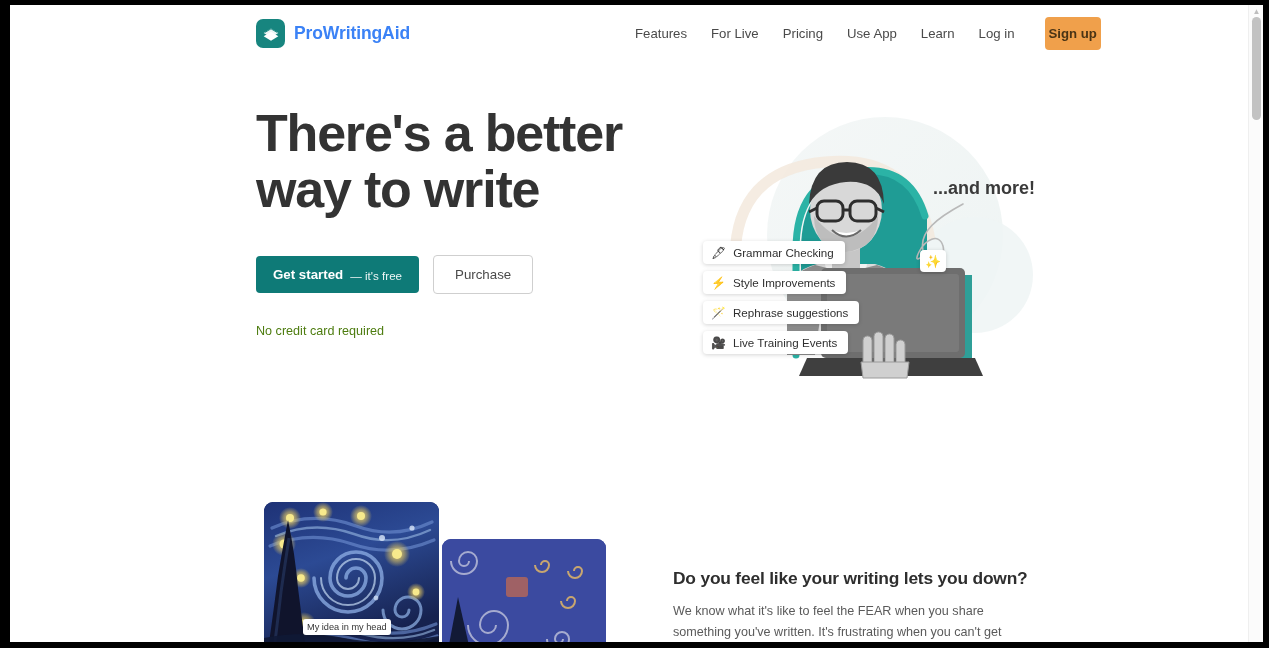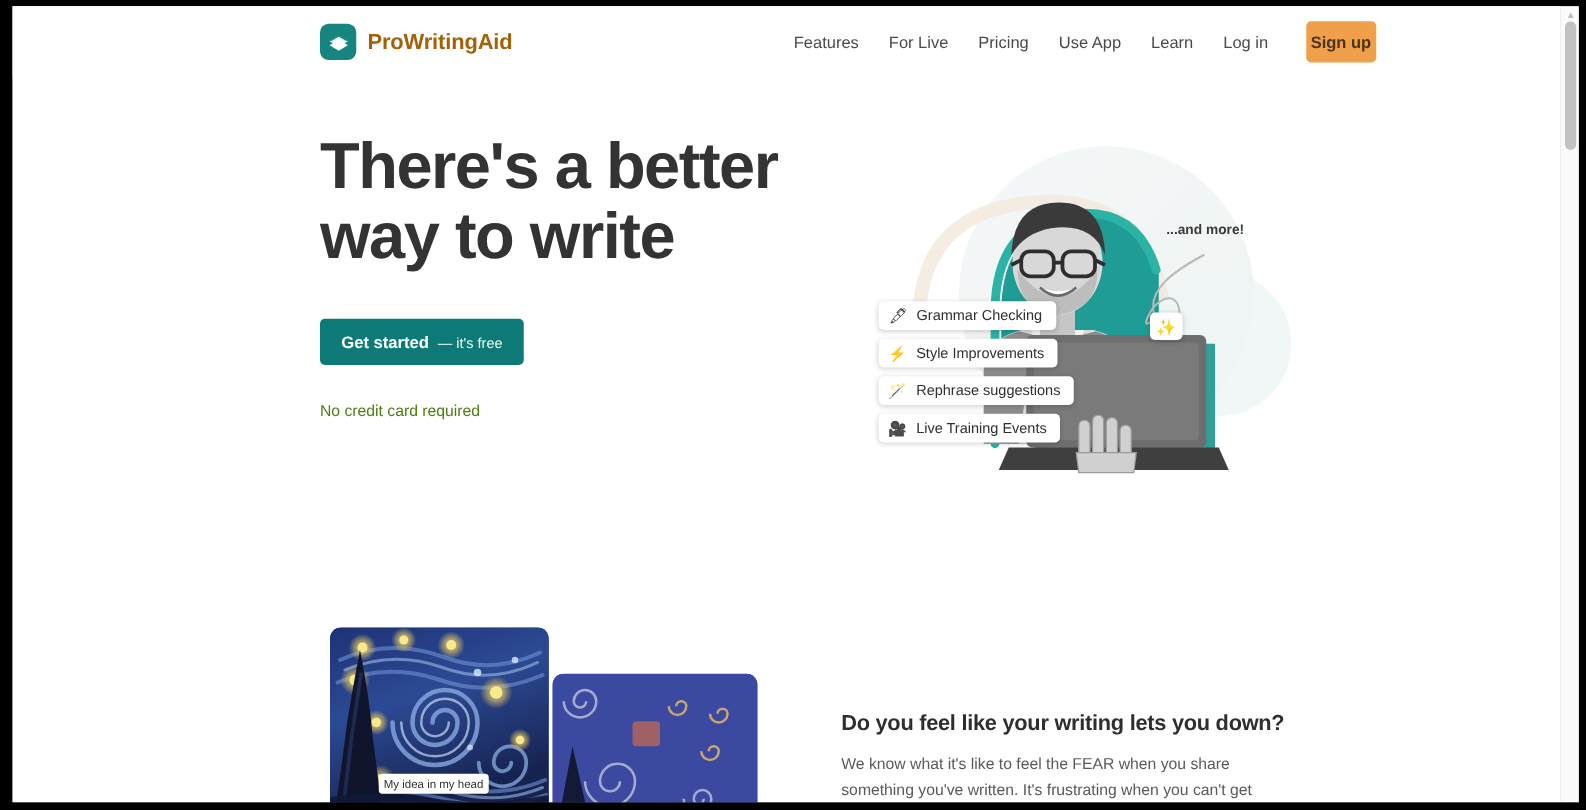--- a/index.html
+++ b/index.html
@@ -63,21 +63,21 @@
     display: flex; align-items: center; gap: 9px;
     cursor: pointer;
   }
   .brand-mark {
     width: 29px; height: 29px; border-radius: 7px;
     background: #17857f;
     display: flex; align-items: center; justify-content: center;
     flex: none;
   }
   .brand-name {
-    font-size: 17.5px; font-weight: bold; color: #a16207;
+    font-size: 17.5px; font-weight: bold; color: #3b82f6;
     letter-spacing: -0.1px; white-space: nowrap;
   }
   nav#main-nav {
     position: absolute; left: 619px; top: 0;
     height: 56px;
     display: flex; align-items: center; gap: 0px;
   }
   nav#main-nav a.nav-link {
     font-size: 13.2px; color: #4a4a4a; text-decoration: none;
     padding: 0 12px; white-space: nowrap;
@@ -152,21 +152,21 @@
   #chip-sparkle {
     position: absolute; left: 245px; top: 150px;
     width: 26px; height: 22px;
     background: #fff; border-radius: 4px;
     box-shadow: 0 1px 4px rgba(0,0,0,0.17);
     display: flex; align-items: center; justify-content: center;
     font-size: 13px;
   }
   #and-more-label {
     position: absolute; left: 258px; top: 78px;
-    font-size: 11px; font-weight: bold; color: #3a3a3a;
+    font-size: 18px; font-weight: bold; color: #3a3a3a;
     white-space: nowrap;
   }
 
   
   #section-art {
     position: absolute; left: 246px; top: 497px;
     width: 350px; height: 148px;
   }
   #starry-card {
     position: absolute; left: 8px; top: 0;
@@ -233,20 +233,21 @@
       </header>
 
       <div id="hero-copy">
         <h1 id="hero-title">There's a better way to write</h1>
 
         <div id="hero-cta">
           <button id="get-started-button">
             <span class="gs-main">Get started</span>
             <span class="gs-sub">— it's free</span>
           </button>
+          <button id="purchase-button">Purchase</button>
         </div>
 
         <p id="no-credit-note">No credit card required</p>
       </div>
 
       <div id="hero-art">
         <svg width="360" height="290" viewBox="0 0 360 290" aria-hidden="true">
           <defs>
             <linearGradient id="bgblob" x1="0" y1="0" x2="1" y2="1">
               <stop offset="0%" stop-color="#f4f7f7"></stop>

